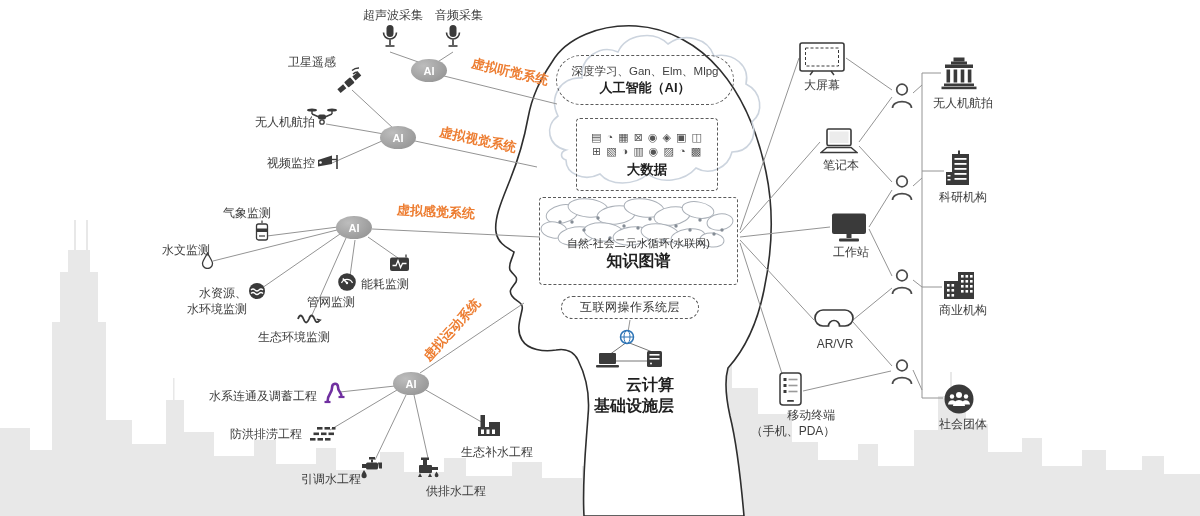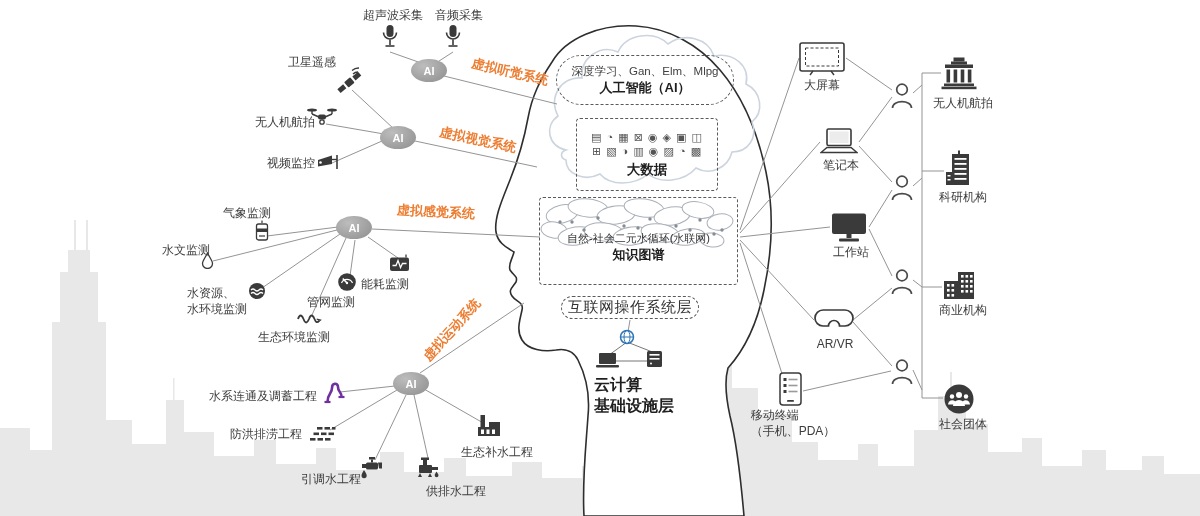--- a/index.html
+++ b/index.html
@@ -1,19 +1,19 @@
 <!DOCTYPE html>
 <html><head>
 <meta charset="utf-8">
 <style>
   html,body{margin:0;padding:0;background:#fff;}
   .stage{position:relative;width:1200px;height:516px;background:#fff;overflow:hidden;
          font-family:"Liberation Sans","DejaVu Sans",sans-serif;}
   .abs{position:absolute;}
-  .lbl{position:absolute;font-size:12px;color:#3d3d3d;text-align:left;
+  .lbl{position:absolute;font-size:12px;color:#3d3d3d;text-align:right;
        transform:translateX(-50%);white-space:pre-line;line-height:1.3;}
   .lbl.b{font-weight:bold;color:#1f1f1f;}
   .sys{position:absolute;font-size:13px;font-weight:bold;color:#ED7D31;white-space:nowrap;
        transform:translate(-50%,-50%) rotate(var(--r,0deg));}
   .ai{position:absolute;width:36px;height:23px;border-radius:50%;
       background:radial-gradient(ellipse at 35% 30%,#bdbdbd,#8d8d8d);
       color:#fff;font-size:11px;font-weight:bold;display:flex;align-items:center;justify-content:center;}
   .dash{position:absolute;border:1.2px dashed #5a5a5a;box-sizing:border-box;
         display:flex;flex-direction:column;align-items:center;justify-content:center;}
   .icon{position:absolute;}
@@ -356,27 +356,27 @@
     <div style="font-size:11.5px;color:#3f3f3f">深度学习、Gan、Elm、Mlpg</div>
     <div style="font-size:13px;font-weight:bold;color:#1f1f1f">人工智能（AI）</div>
   </div>
 
   <div class="dash" style="left:576px;top:118px;width:142px;height:73px;border-radius:4px;gap:1px">
     <div style="font-size:11px;letter-spacing:1px;color:#555">▤ ◔ ▦ ⊠ ◉ ◈ ▣ ◫</div>
     <div style="font-size:11px;letter-spacing:1px;color:#555">⊞ ▧ ◑ ▥ ◉ ▨ ◔ ▩</div>
     <div style="font-size:13.5px;font-weight:bold;color:#1f1f1f;margin-top:2px">大数据</div>
   </div>
 
-  <div class="dash" style="left:539px;top:197px;width:199px;height:88px;border-radius:4px;justify-content:flex-end;padding-bottom:20px">
+  <div class="dash" style="left:539px;top:197px;width:199px;height:88px;border-radius:4px;justify-content:flex-end;padding-bottom:12px">
     <div style="font-size:11px;color:#333">自然-社会二元水循环(水联网)</div>
-    <div style="font-size:13px;font-weight:bold;color:#1f1f1f">知识图谱</div>
+    <div style="font-size:16px;font-weight:bold;color:#1f1f1f">知识图谱</div>
   </div>
 
   <div class="dash" style="left:561px;top:296px;width:138px;height:23px;border-radius:12px">
-    <div style="font-size:15px;color:#333;letter-spacing:0.5px">互联网操作系统层</div>
+    <div style="font-size:12px;color:#333;letter-spacing:0.5px">互联网操作系统层</div>
   </div>
 
   <div class="icon" style="left:593px;top:328px">
     <svg width="84" height="42" viewBox="0 0 84 42">
         <line x1="34" y1="14" x2="16" y2="27" stroke="#777" stroke-width="1"></line>
         <line x1="34" y1="14" x2="62" y2="25" stroke="#777" stroke-width="1"></line>
         <line x1="20" y1="33" x2="56" y2="33" stroke="#777" stroke-width="1"></line>
         <circle cx="34" cy="9" r="6.5" fill="#fff" stroke="#2e75b6" stroke-width="1.5"></circle>
         <ellipse cx="34" cy="9" rx="3" ry="6.5" fill="none" stroke="#2e75b6" stroke-width="1"></ellipse>
         <line x1="27.5" y1="9" x2="40.5" y2="9" stroke="#2e75b6" stroke-width="1"></line>

